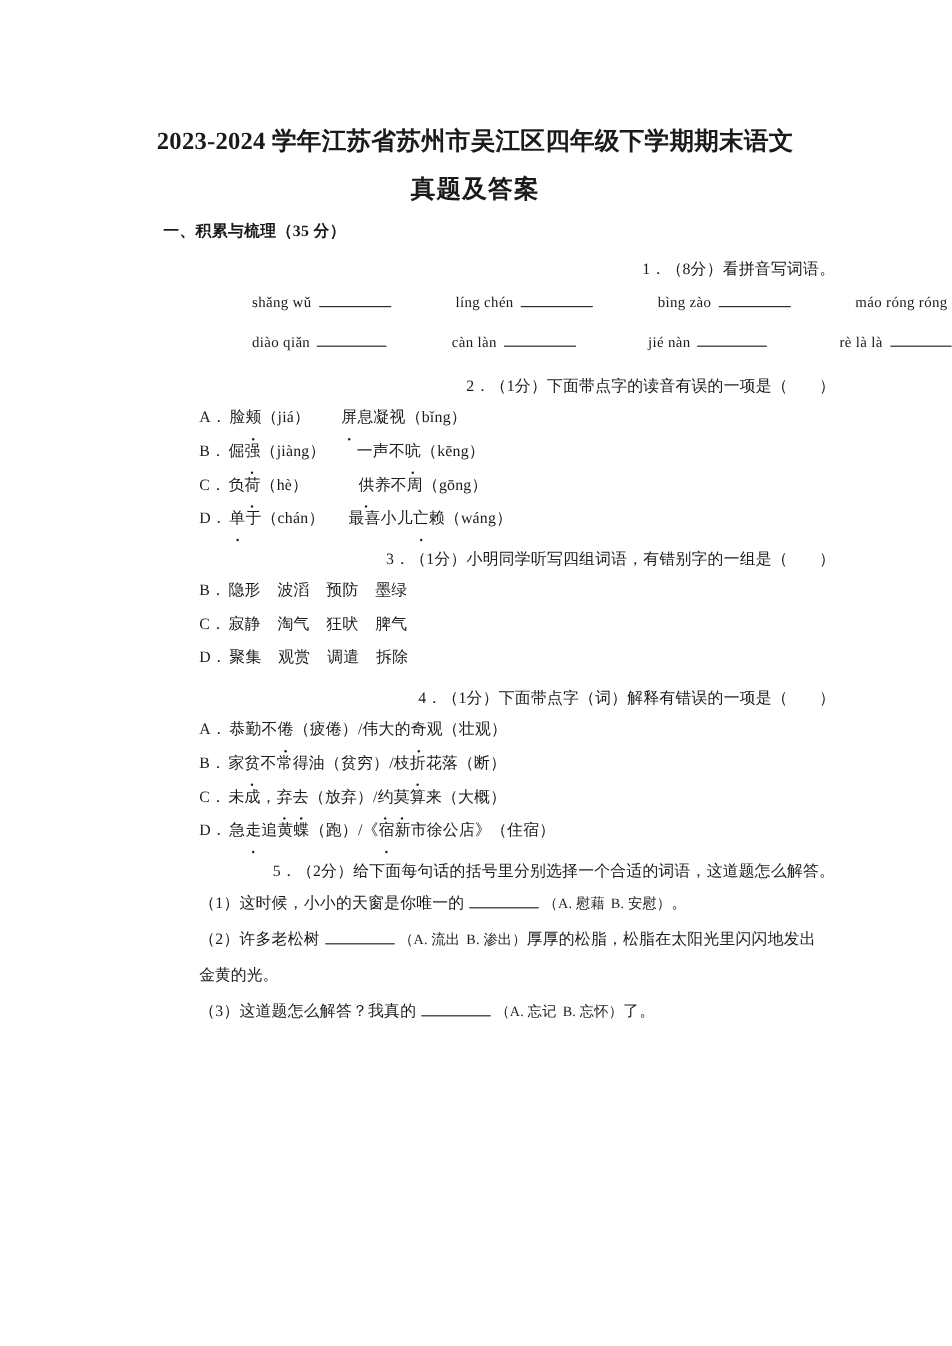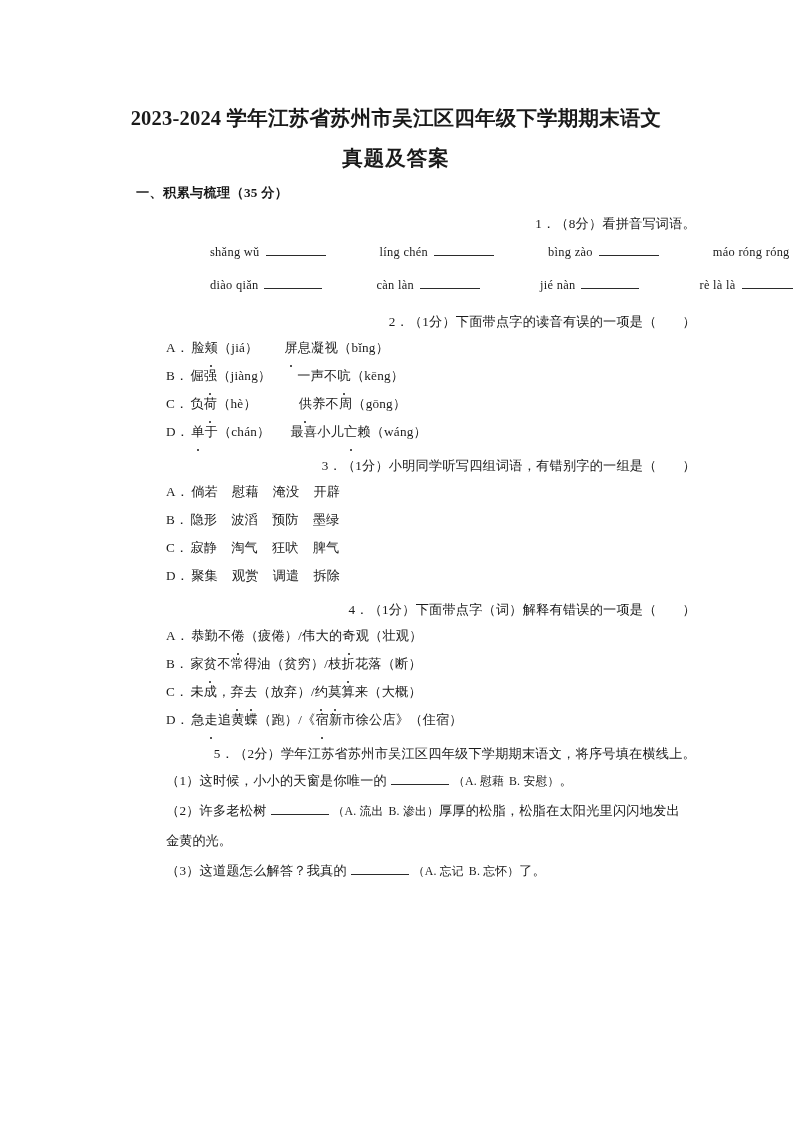--- a/index.html
+++ b/index.html
@@ -199,21 +199,20 @@
       <span class="opt"><span class="opt-letter">B．</span><span>倔<span class="dot">强</span>（jiàng）</span><span class="opt-col2">一声不<span class="dot">吭</span>（kēng）</span></span>
 
       <span class="opt"><span class="opt-letter">C．</span><span>负<span class="dot">荷</span>（hè）</span><span class="opt-col2" style="margin-left:42px"><span class="dot">供</span>养不周（gōng）</span></span>
 
       <span class="opt"><span class="opt-letter">D．</span><span><span class="dot">单</span>于（chán）</span><span class="opt-col2" style="margin-left:20px">最喜小儿<span class="dot">亡</span>赖（wáng）</span></span>
     </div>
 
     <div class="q" style="margin-top:9px">
       <span class="q-stem"><span class="q-num">3．</span><span>（1分）小明同学听写四组词语，有错别字的一组是（</span><span class="paren-blank"></span><span>）</span></span>
 
-      <span class="opt"><span class="opt-letter">A．</span><span class="word-group">倘若</span><span class="word-group">慰藉</span><span class="word-group">淹没</span><span class="word-group">开辟</span></span>
 
       <span class="opt"><span class="opt-letter">B．</span><span class="word-group">隐形</span><span class="word-group">波滔</span><span class="word-group">预防</span><span class="word-group">墨绿</span></span>
 
       <span class="opt"><span class="opt-letter">C．</span><span class="word-group">寂静</span><span class="word-group">淘气</span><span class="word-group">狂吠</span><span class="word-group">脾气</span></span>
 
       <span class="opt"><span class="opt-letter">D．</span><span class="word-group">聚集</span><span class="word-group">观赏</span><span class="word-group">调遣</span><span class="word-group">拆除</span></span>
     </div>
 
     <div class="q" style="margin-top:9px">
       <span class="q-stem"><span class="q-num">4．</span><span>（1分）下面带点字（词）解释有错误的一项是（</span><span class="paren-blank"></span><span>）</span></span>
@@ -221,21 +220,21 @@
       <span class="opt"><span class="opt-letter">A．</span><span>恭勤不<span class="dot">倦</span>（疲倦）/伟大的<span class="dot">奇</span>观（壮观）</span></span>
 
       <span class="opt"><span class="opt-letter">B．</span><span>家<span class="dot">贫</span>不常得油（贫穷）/枝<span class="dot">折</span>花落（断）</span></span>
 
       <span class="opt"><span class="opt-letter">C．</span><span>未成，<span class="dot">弃</span><span class="dot">去</span>（放弃）/<span class="dot">约</span><span class="dot">莫</span>算来（大概）</span></span>
 
       <span class="opt"><span class="opt-letter">D．</span><span>急<span class="dot">走</span>追黄蝶（跑）/《<span class="dot">宿</span>新市徐公店》（住宿）</span></span>
     </div>
 
     <div class="q" style="margin-top:9px">
-      <span class="q-stem"><span class="q-num">5．</span><span>（2分）学年江苏省苏州市吴江区四年级下学期期末语文，将序号填在横线上。</span></span>
+      <span class="q-stem"><span class="q-num">5．</span><span>（2分）给下面每句话的括号里分别选择一个合适的词语，这道题怎么解答。</span></span>
 
       <span class="sub"><span>（1）</span><span>这时候，小小的天窗是你唯一的</span><span class="fill"></span><span class="choice"><span>（A. 慰藉</span><span class="sep"></span><span>B. 安慰）</span></span><span>。</span></span>
 
       <span class="sub"><span>（2）</span><span>许多老松树</span><span class="fill"></span><span class="choice"><span>（A. 流出</span><span class="sep"></span><span>B. 渗出）</span></span><span>厚厚的松脂，松脂在太阳光里闪闪地发出</span></span>
       <span class="sub-cont">金黄的光。</span>
 
       <span class="sub"><span>（3）</span><span>这道题怎么解答？我真的</span><span class="fill"></span><span class="choice"><span>（A. 忘记</span><span class="sep"></span><span>B. 忘怀）</span></span><span>了。</span></span>
 
     </div>
 

